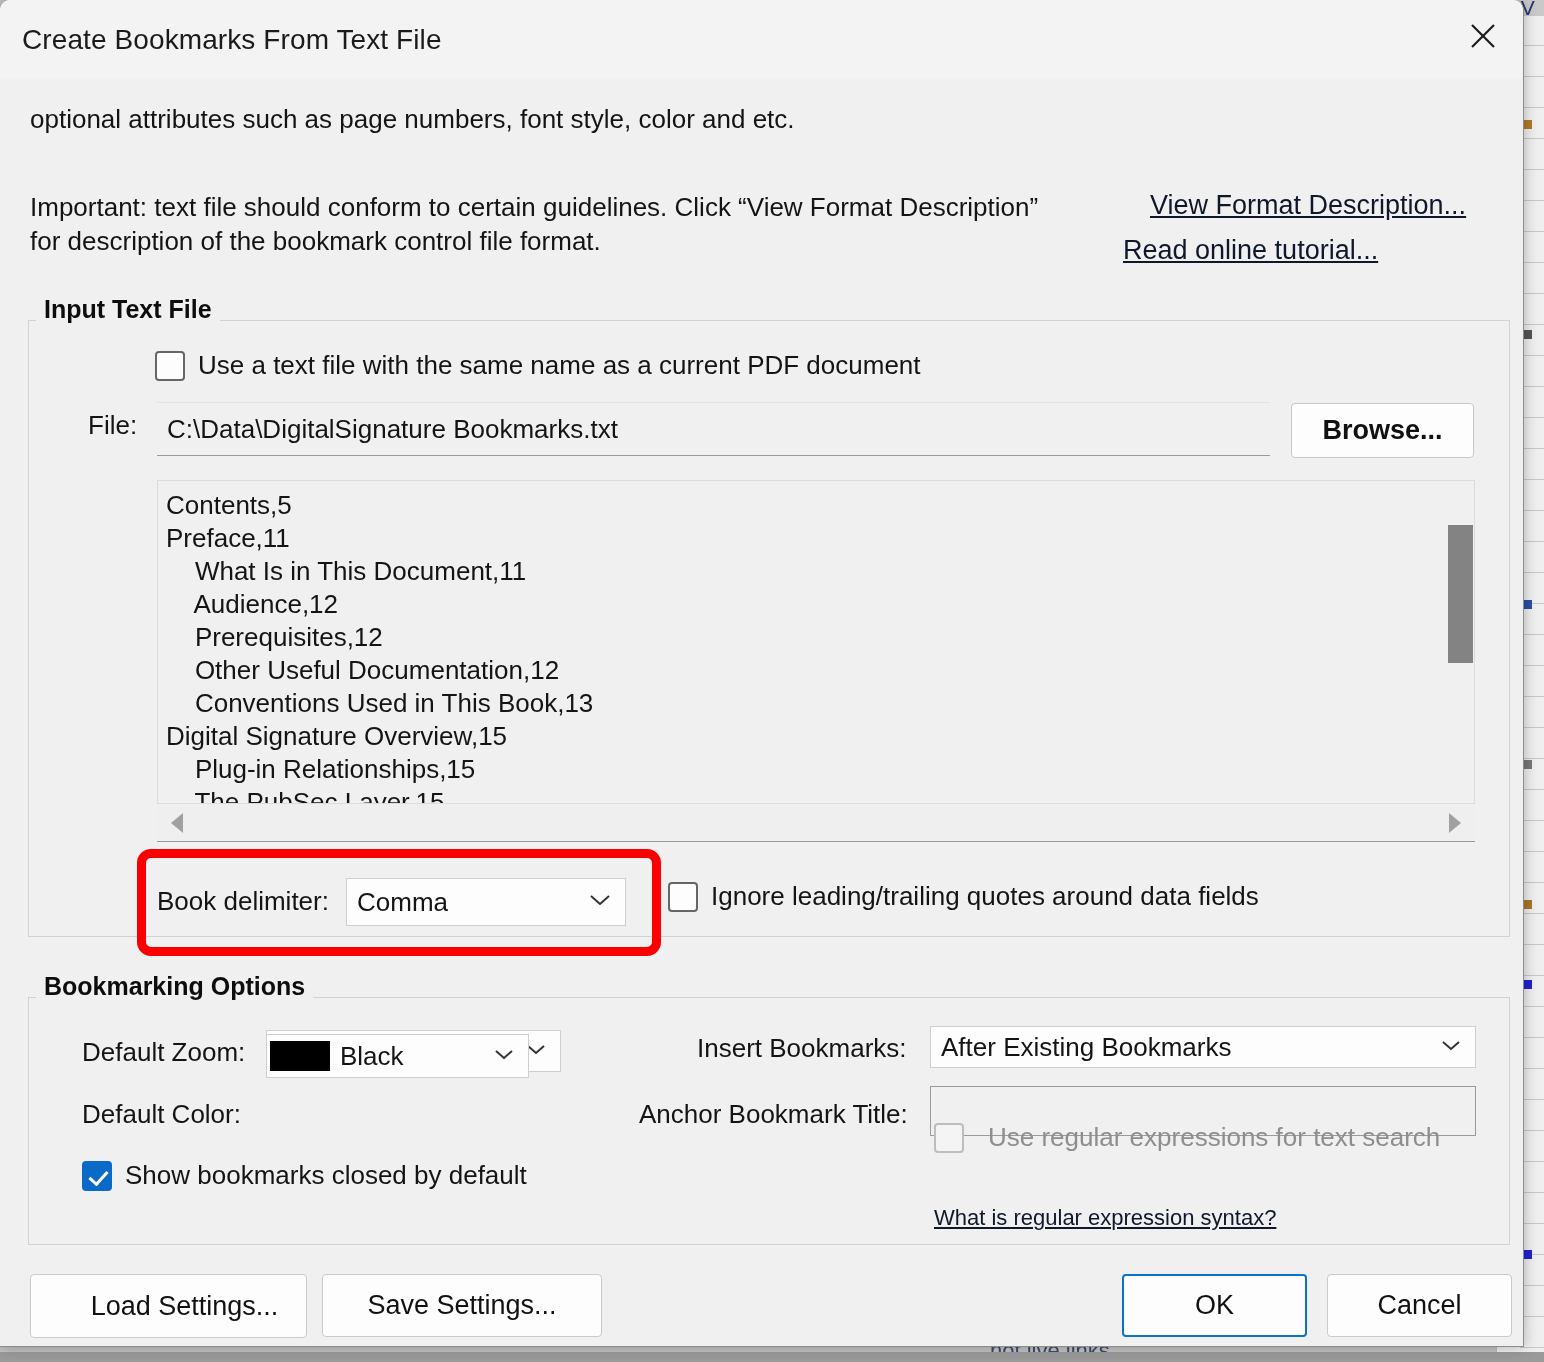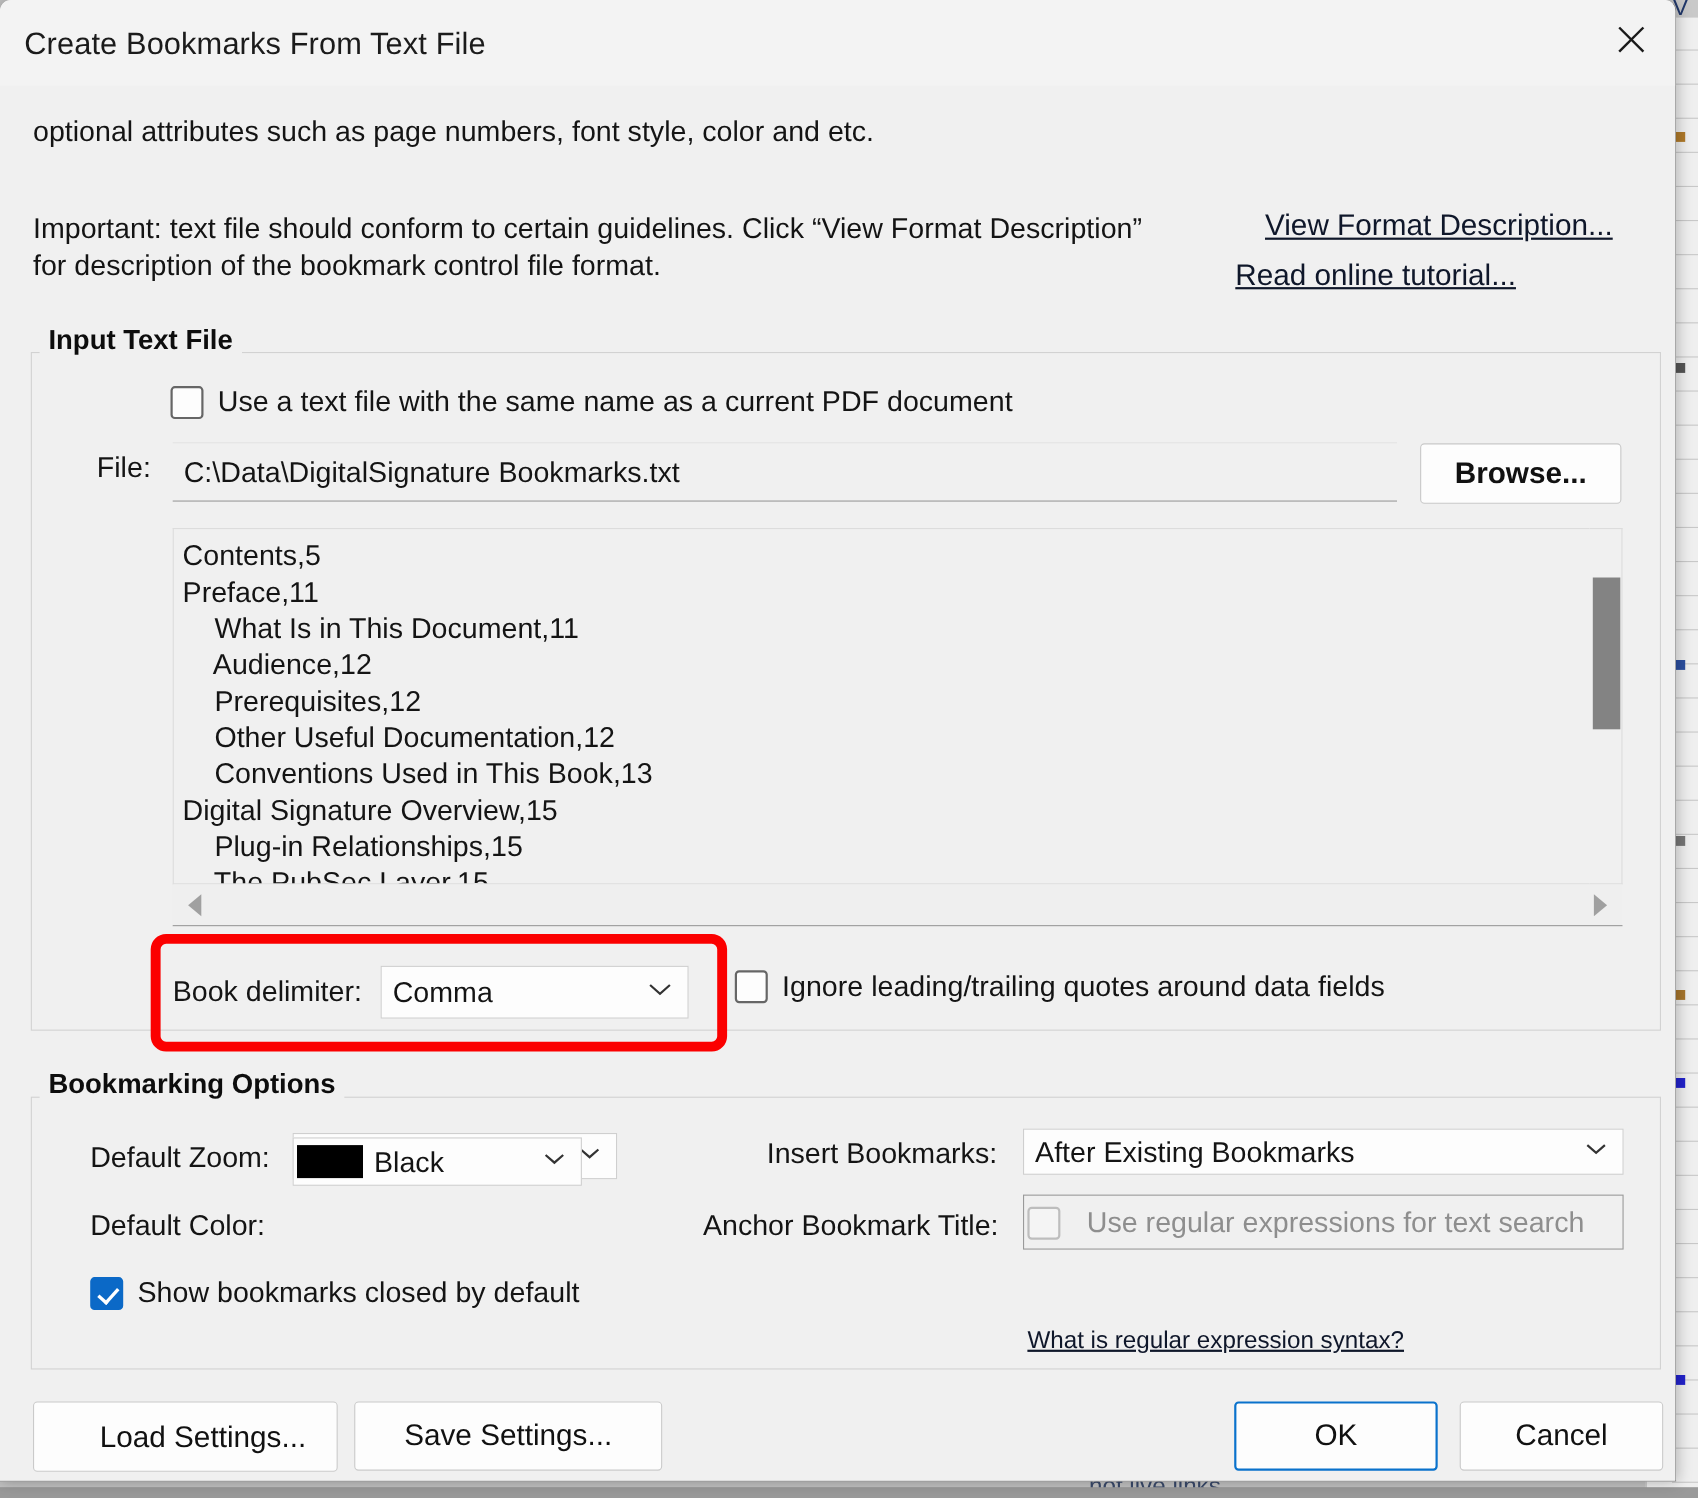--- a/index.html
+++ b/index.html
@@ -122,21 +122,21 @@
   #row-showclosed{left:82px;top:1160px;}
 
   #lbl-insert{left:697px;top:1033px;}
   #sel-insert{left:930px;top:1026px;width:546px;height:42px;}
   #lbl-anchor{left:639px;top:1099px;}
   #anchor-input{
     position:absolute;left:930px;top:1086px;width:546px;height:50px;box-sizing:border-box;
     background:#f0f0f0;border:1px solid #9a9a9a;font-family:"Liberation Sans",sans-serif;
     font-size:26px;color:#141414;padding:0 8px;outline:none;
   }
-  #row-regex{left:934px;top:1096px;gap:24px;}
+  #row-regex{left:934px;top:1122px;gap:24px;}
   #link-regex{position:absolute;left:934px;top:1205px;font-size:22px;}
 
   
   #btnbar{position:absolute;left:0;top:1258px;width:1524px;height:82px;}
   .btn{
     position:absolute;box-sizing:border-box;background:#fdfdfd;border:1px solid #cacaca;border-radius:4px;
     font-family:"Liberation Sans",sans-serif;font-size:27px;color:#111;cursor:pointer;
   }
   #btn-load{left:30px;top:16px;width:277px;height:64px;padding-left:38px;}
   #btn-save{left:322px;top:16px;width:280px;height:63px;}

